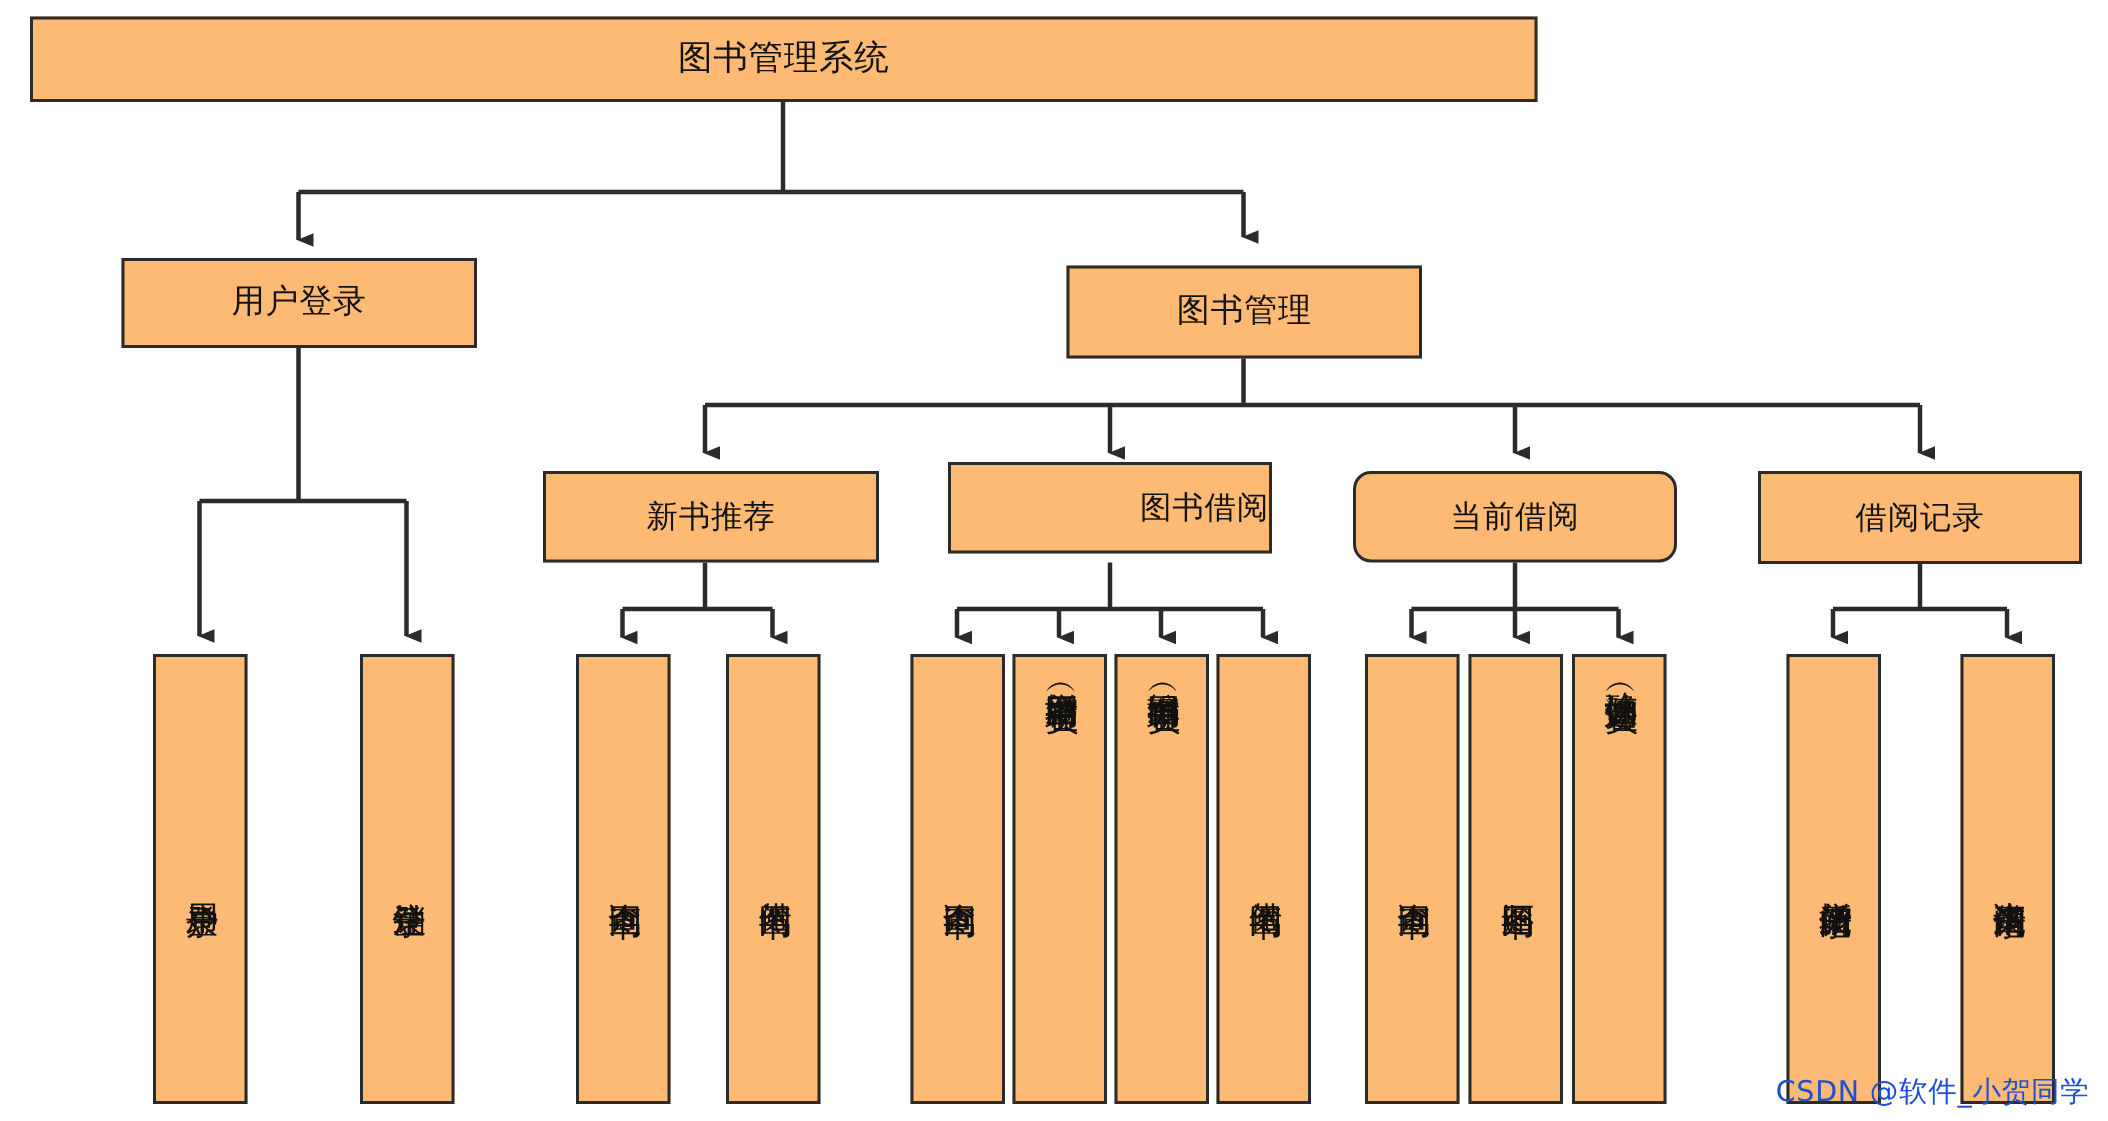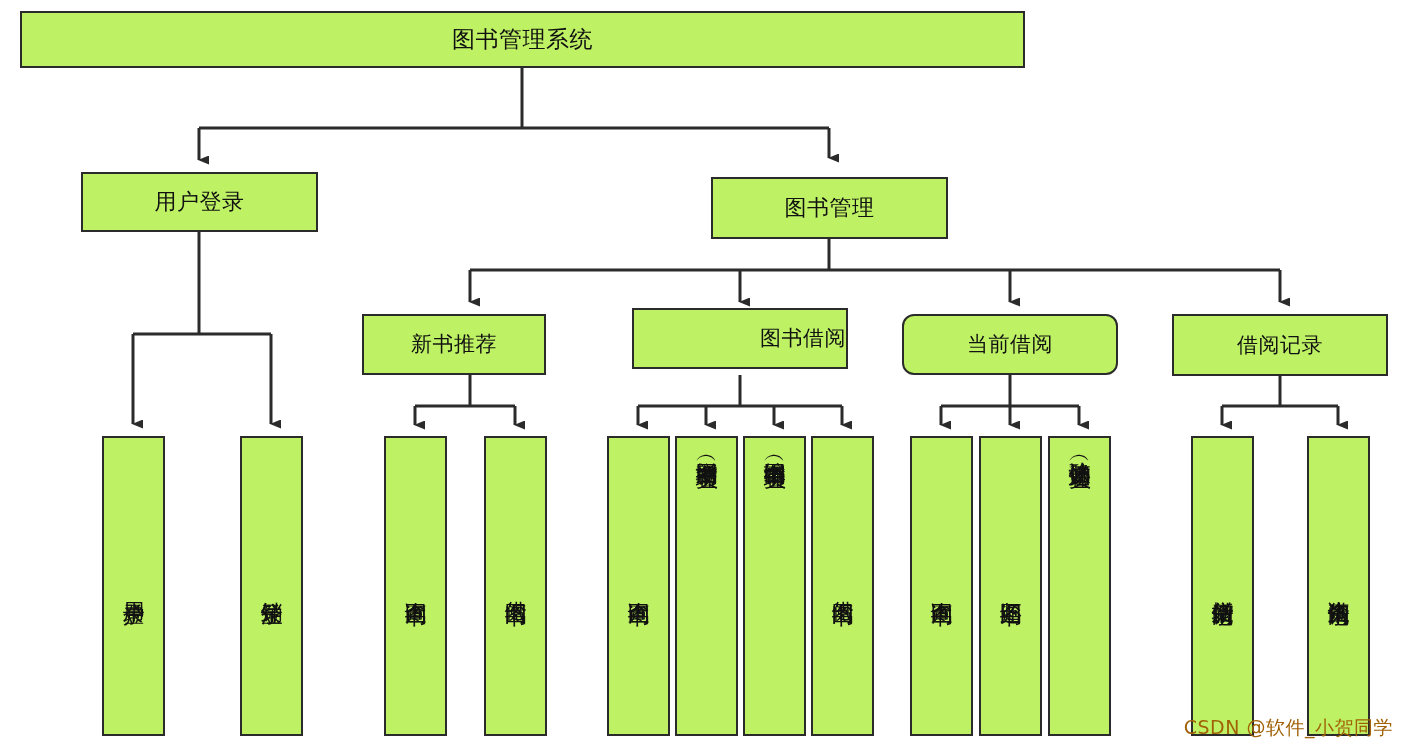--- a/index.html
+++ b/index.html
@@ -21,21 +21,21 @@
     position: absolute;
     left: 0;
     top: 0;
     width: 1405px;
     height: 747px;
     pointer-events: none;
   }
   .node {
     position: absolute;
     box-sizing: border-box;
-    background: #bef264;
+    background: #fdba74;
     border: 2.5px solid #2b2b2b;
     display: flex;
     align-items: center;
     justify-content: center;
     color: #111111;
   }
   .node .label {
     display: block;
     text-align: center;
     line-height: 1.18;
@@ -57,21 +57,21 @@
     line-height: 1.12;
     letter-spacing: 1px;
     white-space: nowrap;
   }
   .node.leaf.lf-short { align-items: center; padding-top: 0; }
   .watermark {
     position: absolute;
     right: 12px;
     bottom: 6px;
     font-size: 19px;
-    color: #a16207;
+    color: #1d4ed8;
     white-space: nowrap;
     letter-spacing: 0.5px;
   }
 </style>
 </head>
 <body>
 
 <div id="canvas">
 
   <svg class="wires" viewBox="0 0 1405 747" xmlns="http://www.w3.org/2000/svg">
@@ -129,21 +129,21 @@
   </div>
 
   <div class="node level2" style="left:81px; top:172px; width:237px; height:60px;">
     <span class="label">用户登录</span>
   </div>
 
   <div class="node level2" style="left:711px; top:177px; width:237px; height:62px;">
     <span class="label">图书管理</span>
   </div>
 
-  <div class="node level3" style="left:362px; top:314px; width:184px; height:61px;align-items:center;">
+  <div class="node level3" style="left:362px; top:314px; width:224px; height:61px;align-items:center;">
     <span class="label">新书推荐</span>
   </div>
 
   <div class="node level3" style="left:632px; top:308px; width:216px; height:61px;justify-content:flex-end;">
     <span class="label">图书借阅</span>
   </div>
 
   <div class="node level3" style="left:902px; top:314px; width:216px; height:61px;border-radius:12px;">
     <span class="label">当前借阅</span>
   </div>

